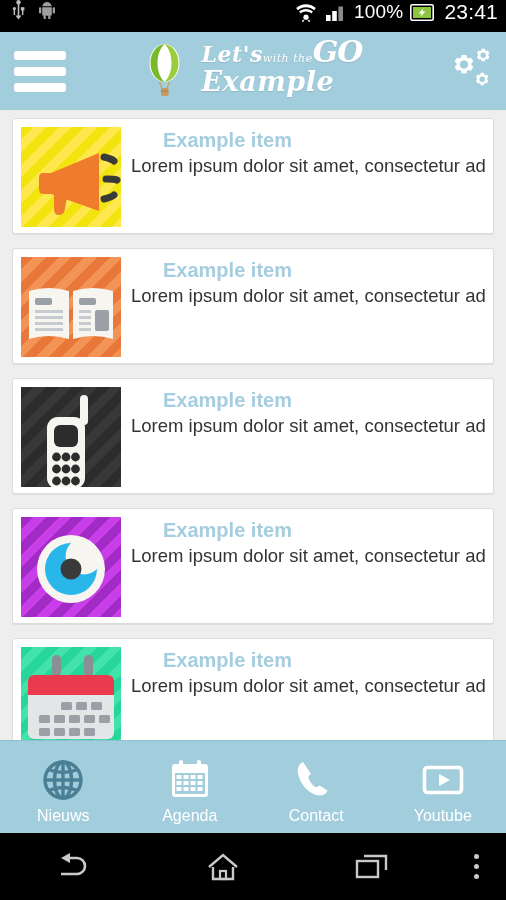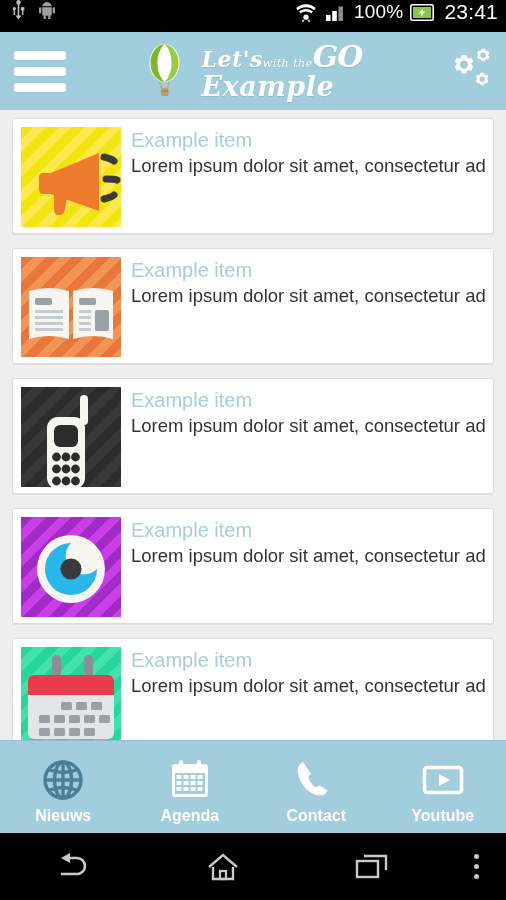--- a/index.html
+++ b/index.html
@@ -24,21 +24,21 @@
   .icon-svg{ display:block; }
 
   
   .header{
     height:78px; background:#a2cddd;
     display:flex; align-items:center; justify-content:space-between;
     padding:0 14px; position:relative;
   }
   .hamburger{ width:52px; display:flex; flex-direction:column; gap:7px; cursor:pointer; }
   .hamburger span{ display:block; height:9px; background:#fff; border-radius:3px; }
-  .logo{ display:flex; align-items:flex-end; gap:16px; position:absolute; left:50%; transform:translateX(-50%); }
+  .logo{ display:flex; align-items:flex-start; gap:16px; position:absolute; left:50%; transform:translateX(-50%); }
   .logo-text{ position:relative; }
   .logo-l1{
     font-family:"DejaVu Serif", serif; font-style:italic; font-weight:bold;
     color:#fff; font-size:22px; line-height:20px; letter-spacing:.5px;
     text-shadow:0 1px 1px rgba(0,0,0,.10);
   }
   .logo-l1 .go{ font-size:30px; letter-spacing:-1px; }
   .logo-l1 .tiny{ font-size:11px; font-weight:normal; }
   .logo-l2{
     font-family:"DejaVu Serif", serif; font-style:italic; font-weight:bold;
@@ -58,39 +58,39 @@
     margin-bottom:14px; padding:8px;
     display:flex; gap:10px; align-items:flex-start; height:116px;
     cursor:pointer;
   }
   .thumb{
     width:100px; height:100px; flex:0 0 100px; position:relative; overflow:hidden;
   }
   .thumb .stripes{ position:absolute; inset:0; }
   .card-body{ flex:1; min-width:0; padding-top:1px; }
   .card-title{
-    color:#a5cde0; font-size:20px; font-weight:normal; line-height:24px;
-    margin-bottom:2px; white-space:nowrap;
+    color:#a5cde0; font-size:20px; font-weight:bold; line-height:24px;
+    margin-bottom:2px; white-space:nowrap;margin-left:32px;
   }
   .card-text{
     color:#333; font-size:18.5px; line-height:23.5px; white-space:nowrap; overflow:hidden;
   }
 
   
   .tabbar{
     position:absolute; left:0; right:0; bottom:67px; height:93px;
     background:#a2cddd; display:flex; align-items:center;
     border-top:1px solid #92bfd0;
   }
   .tab{
     flex:1; display:flex; flex-direction:column; align-items:center; gap:5px;
     cursor:pointer; padding-top:6px;
   }
   .tab-ico{ height:46px; display:flex; align-items:center; justify-content:center; }
-  .tab-label{ color:#fff; font-size:16px; line-height:16px;font-weight:bold; }
+  .tab-label{ color:#fff; font-size:16px; line-height:16px; }
 
   
   .navbar{
     position:absolute; left:0; right:0; bottom:0; height:67px; background:#000;
     display:flex; align-items:center;
   }
   .navbtn{ flex:1; display:flex; align-items:center; justify-content:center; cursor:pointer; }
   .navbtn.small{ flex:0 0 60px; }
   .dots{ display:flex; flex-direction:column; gap:5px; }
   .dots i{ width:5px; height:5px; background:#c9c9c9; border-radius:50%; display:block; }

